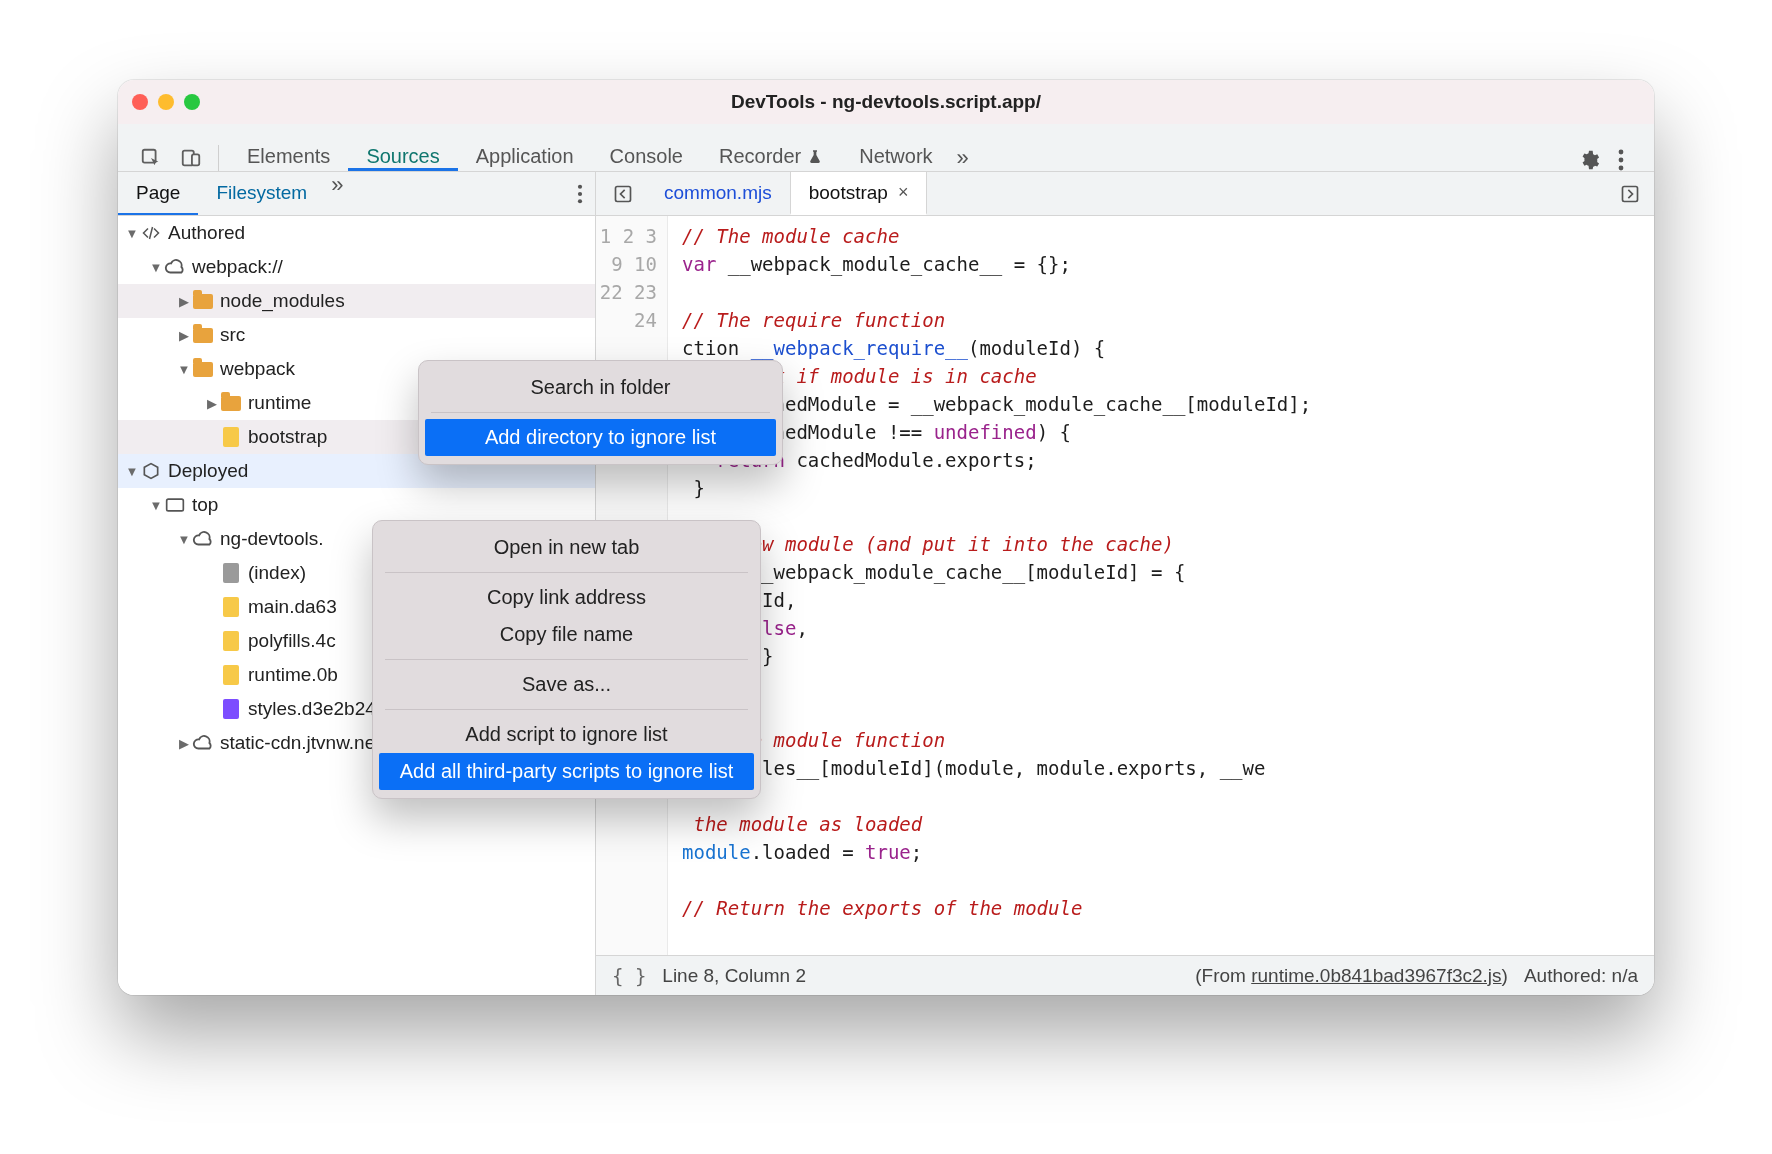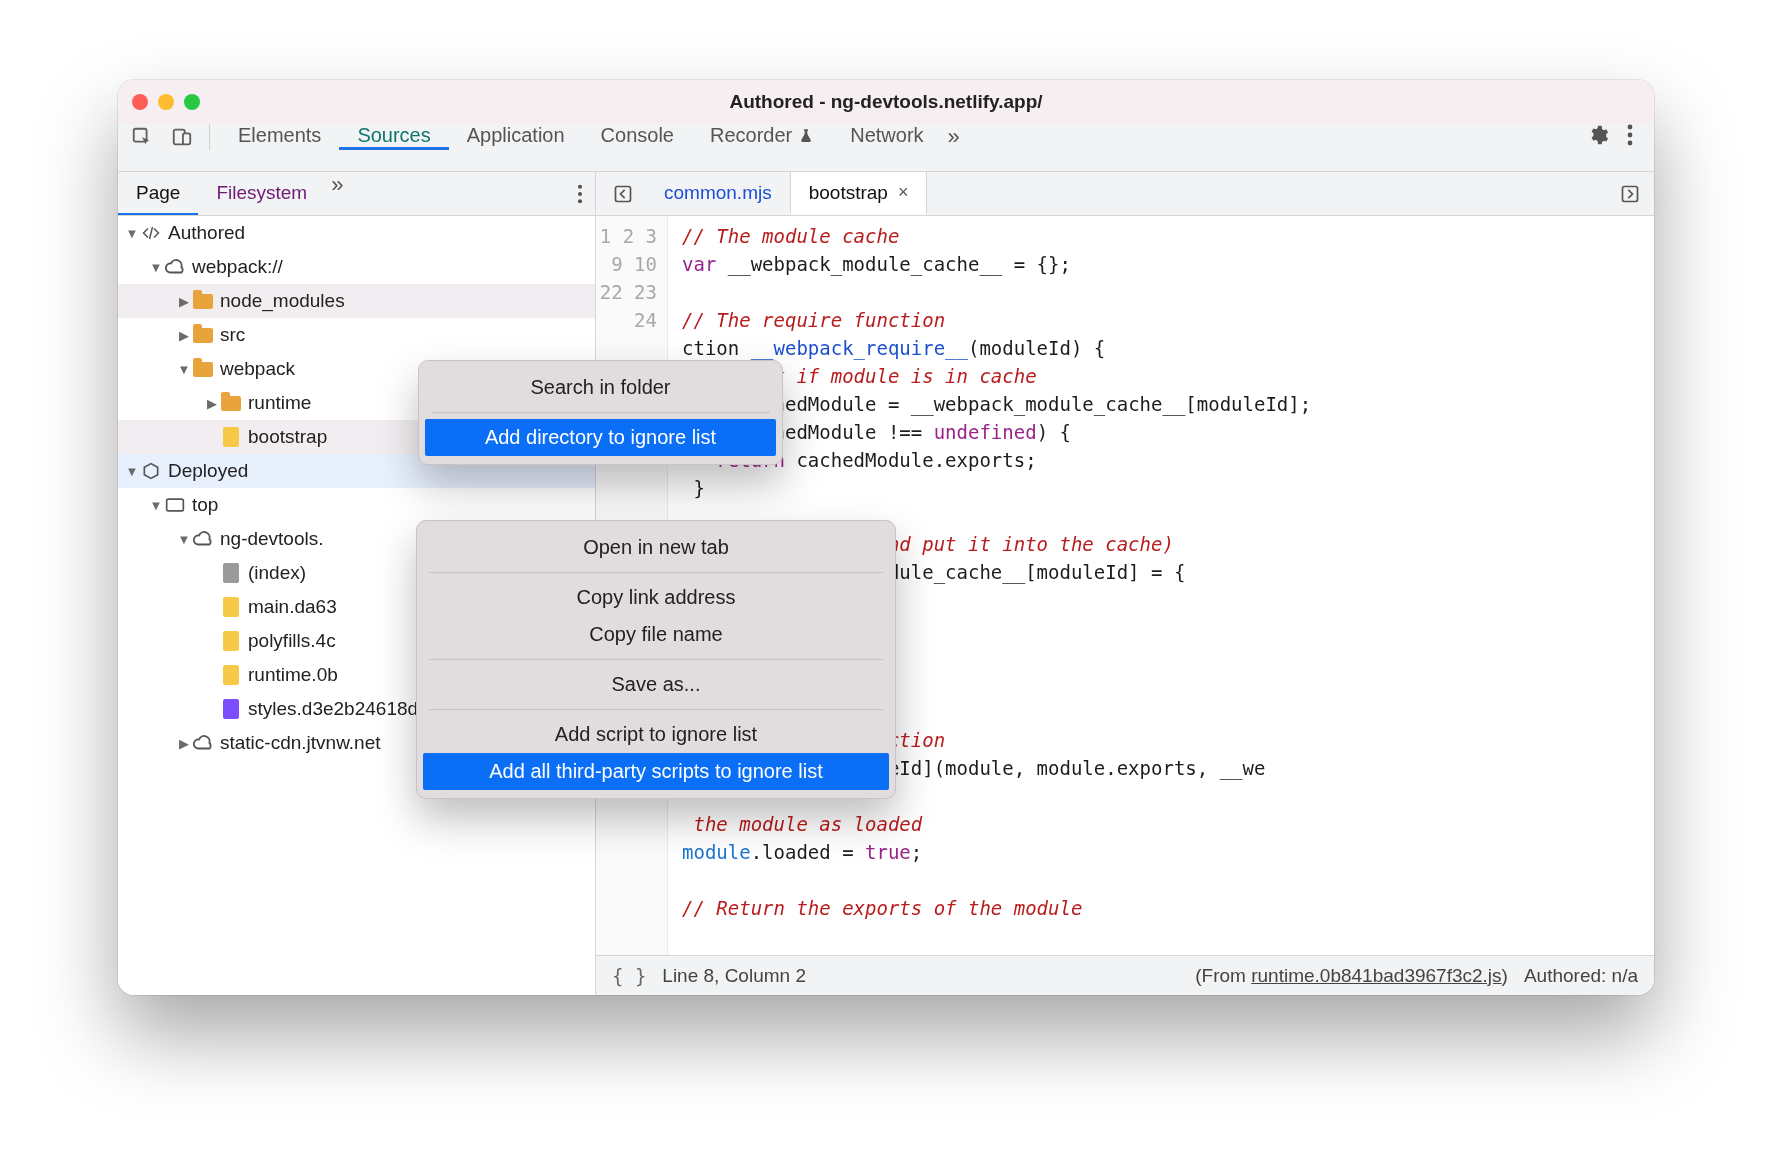--- a/index.html
+++ b/index.html
@@ -53,22 +53,22 @@
     position: absolute; left: 0; right: 0; text-align: center;
     font-size: 19px; color: #222; font-weight: 600;
     pointer-events: none;
   }
   
   .toptabs {
     height: 48px;
     background: var(--tabbar);
     border-bottom: 1px solid var(--border);
     display: flex;
-    align-items: flex-start;
-    padding: 0 11px;
+    align-items: flex-end;
+    padding: 0 20px;
   }
   .tt-left { display: flex; align-items: center; gap: 14px; padding-right: 14px; border-right: 1px solid #cfcfcf; margin-right: 10px;}
   .tt-icon { width: 26px; height: 26px; display:flex;align-items:center;justify-content:center; color:#5f5f5f;}
   .tt-item {
     display: flex; align-items: center;
     padding: 0 18px;
     font-size: 20px; color: #555;
     border-bottom: 3px solid transparent;
     cursor: pointer;
     gap: 6px;
@@ -88,21 +88,21 @@
   }
   .leftpane-sub {
     width: 478px;
     display: flex; align-items: stretch;
     border-right: 1px solid var(--border);
     background: var(--tabbar);
     text-align: right;
   }
   .ls-item {
     display:flex;align-items:center;
-    padding: 0 18px; font-size: 19px; color:#701a75;
+    padding: 0 18px; font-size: 19px; color:#0369a1;
     border-bottom: 2px solid transparent; cursor:pointer;
   }
   .ls-item.active { color:#111; border-bottom-color: var(--blue); }
   .ls-more { margin-left: auto; display:flex; align-items:center; gap:12px; padding-right:12px; color:#555;}
 
   .rightpane-sub {
     flex: 1;
     display:flex; align-items:center;
     background: var(--tabbar);
   }
@@ -222,36 +222,36 @@
     border-radius: 2px;
     margin: 0 6px;
     padding: 7px 12px;
   }
   .ctx hr {
     border: none; border-top: 1px solid #c9c3c6;
     margin: 6px 12px;
   }
 
   #ctx1 { left: 418px; top: 360px; width: 365px; }
-  #ctx2 { left: 416px; top: 520px; width: 480px; }
+  #ctx2 { left: 372px; top: 520px; width: 389px; }
 
 </style>
 </head>
 <body>
 
 <div class="stage">
   <div class="window">
 
     <div class="titlebar">
       <div class="traffic">
         <div class="dot red"></div>
         <div class="dot yellow"></div>
         <div class="dot green"></div>
       </div>
-      <div class="title">Authored - ng-devtools.netlify.app/</div>
+      <div class="title">DevTools - ng-devtools.script.app/</div>
     </div>
 
     <div class="toptabs">
       <div class="tt-left">
         <div class="tt-icon">
           <svg width="22" height="22" viewBox="0 0 24 24" fill="none" stroke="currentColor" stroke-width="2">
               <rect x="3" y="3" width="14" height="14" rx="2"></rect>
               <path d="M12 12l8 4-3 1-1 3-4-8z" fill="currentColor" stroke="none"></path>
             </svg>
         </div>

